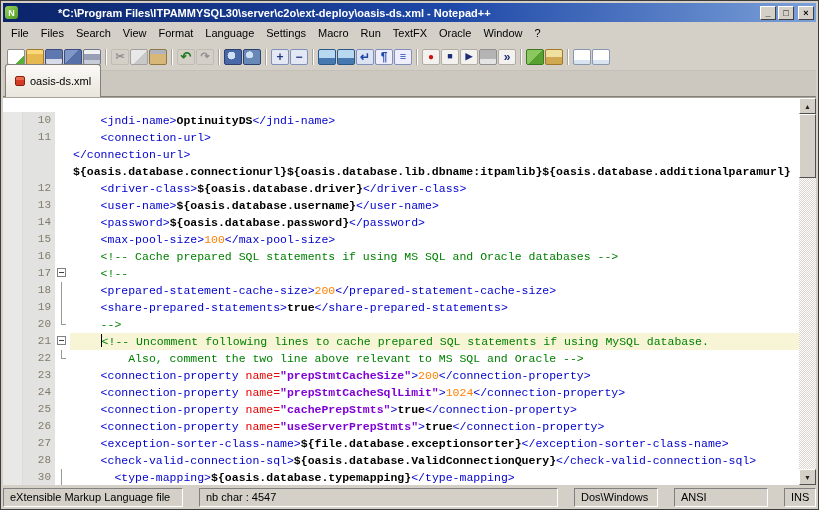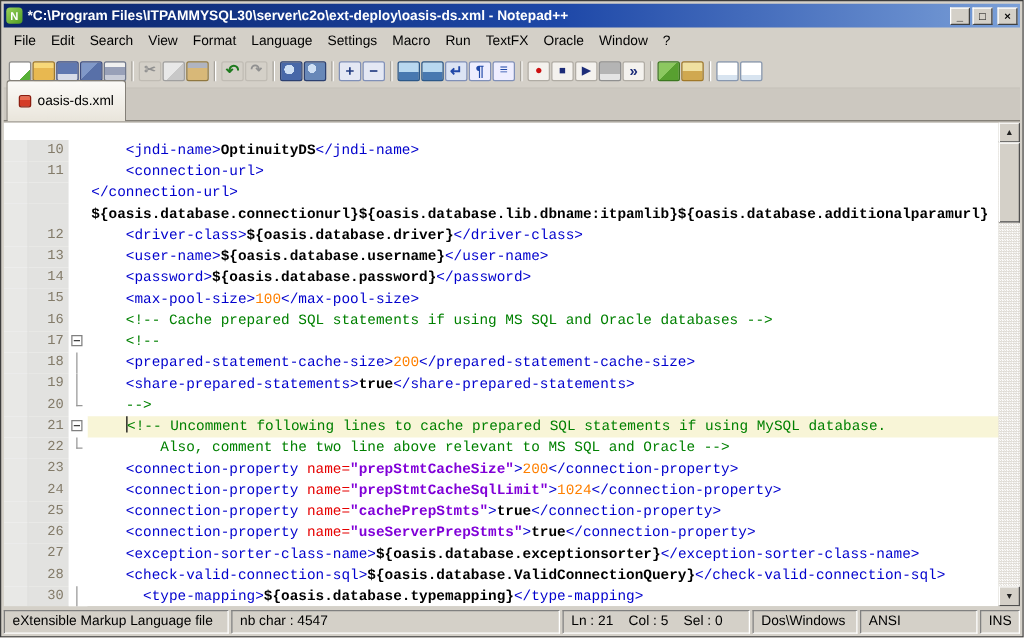--- a/index.html
+++ b/index.html
@@ -8,21 +8,21 @@
   .win { width: 819px; height: 510px; background: #d4d0c8; border: 1px solid #3c3c3c;
          padding: 2px; display: flex; flex-direction: column; }
 
   
   .titlebar { height: 19px; flex: 0 0 19px; display: flex; align-items: center; padding: 0 2px;
               background: linear-gradient(90deg, #0a246a 0%, #1e48a8 55%, #7ba0d8 100%); }
   .appicon { width: 13px; height: 13px; flex: 0 0 13px; margin-right: 4px; border-radius: 3px;
              background: linear-gradient(135deg,#9ad35b,#4f9c23); color:#fff; font-size: 9px;
              font-weight: bold; display:flex; align-items:center; justify-content:center; }
   .title-text { color: #fff; font-weight: bold; font-size: 11px; white-space: nowrap;
-                overflow: hidden; flex: 1 1 auto; }
+                overflow: hidden; flex: 1 1 auto; margin-left: 36px; }
   .winbtns { display: flex; gap: 2px; margin-left: 4px; }
   .wbtn { width: 16px; height: 14px; background: #d4d0c8; font-size: 9px; font-weight: bold;
           color:#000; display:flex; align-items:center; justify-content:center;
           border:1px solid; border-color:#fff #404040 #404040 #fff; }
   .wbtn.close { margin-left: 2px; }
 
   
   .menubar { height: 21px; flex: 0 0 21px; display: flex; align-items: center; font-size: 11px;
              color:#000; padding-left: 2px; }
   .menu-item { padding: 2px 6px; white-space: pre; }
@@ -102,21 +102,21 @@
             border-color: #fff #505050 #505050 #fff; font-size: 7px; color: #222;
             display: flex; align-items: center; justify-content: center; }
   .sb-track { flex: 1 1 auto; position: relative;
               background-image: conic-gradient(#fff 25%, #dad6ce 0 50%, #fff 0 75%, #dad6ce 0);
               background-size: 2px 2px; }
   .sb-thumb { position: absolute; top: 0; left: 0; right: 0; height: 64px; background: #d4d0c8;
               border: 1px solid; border-color: #fff #505050 #505050 #fff; }
 
   
   .statusbar { height: 22px; flex: 0 0 22px; display: flex; align-items: center; padding-top: 2px;
-               font-size: 11px; color: #000; }
+               font-size: 11px; color: #000; gap: 14px; }
   .sp { height: 19px; line-height: 17px; border: 1px solid; border-color: #808080 #fff #fff #808080;
         padding: 0 6px; margin-right: 2px; white-space: pre; overflow: hidden; }
   .sp-type  { flex: 0 0 180px; }
   .sp-chars { flex: 1 1 auto; }
   .sp-pos   { flex: 0 0 150px; }
   .sp-eol   { flex: 0 0 84px; }
   .sp-enc   { flex: 0 0 94px; }
   .sp-ins   { flex: 0 0 32px; margin-right: 0; }
 </style>
 </head>
@@ -129,21 +129,21 @@
     <span class="title-text">*C:\Program Files\ITPAMMYSQL30\server\c2o\ext-deploy\oasis-ds.xml - Notepad++</span>
     <span class="winbtns">
       <span class="wbtn">_</span>
       <span class="wbtn">□</span>
       <span class="wbtn close">×</span>
     </span>
   </div>
 
   <div class="menubar">
       <span class="menu-item">File</span>
-      <span class="menu-item">Edit</span>
+      <span class="menu-item">Files</span>
       <span class="menu-item">Search</span>
       <span class="menu-item">View</span>
       <span class="menu-item">Format</span>
       <span class="menu-item">Language</span>
       <span class="menu-item">Settings</span>
       <span class="menu-item">Macro</span>
       <span class="menu-item">Run</span>
       <span class="menu-item">TextFX</span>
       <span class="menu-item">Oracle</span>
       <span class="menu-item">Window</span>
@@ -322,21 +322,21 @@
           <div class="ed-row">
             <span class="gut-book"></span>
             <span class="gut-num">26</span>
             <span class="gut-fold"></span>
             <span class="code"><span class="sx-tag">    &lt;connection-property </span><span class="sx-attr">name=</span><span class="sx-str">"useServerPrepStmts"</span><span class="sx-tag">&gt;</span><span class="sx-val">true</span><span class="sx-tag">&lt;/connection-property&gt;</span></span>
           </div>
           <div class="ed-row">
             <span class="gut-book"></span>
             <span class="gut-num">27</span>
             <span class="gut-fold"></span>
-            <span class="code"><span class="sx-tag">    &lt;exception-sorter-class-name&gt;</span><span class="sx-val">${oasis.database.exceptionsorter}</span><span class="sx-tag">&lt;/exception-sorter-class-name&gt;</span></span>
+            <span class="code"><span class="sx-tag">    &lt;exception-sorter-class-name&gt;</span><span class="sx-val">${file.database.exceptionsorter}</span><span class="sx-tag">&lt;/exception-sorter-class-name&gt;</span></span>
           </div>
           <div class="ed-row">
             <span class="gut-book"></span>
             <span class="gut-num">28</span>
             <span class="gut-fold"></span>
             <span class="code"><span class="sx-tag">    &lt;check-valid-connection-sql&gt;</span><span class="sx-val">${oasis.database.ValidConnectionQuery}</span><span class="sx-tag">&lt;/check-valid-connection-sql&gt;</span></span>
           </div>
           <div class="ed-row">
             <span class="gut-book"></span>
             <span class="gut-num">30</span>
@@ -352,19 +352,18 @@
       <div class="sb-track">
         <div class="sb-thumb"></div>
       </div>
       <div class="sb-btn">▼</div>
     </div>
   </div>
 
   <div class="statusbar">
     <span class="sp sp-type">eXtensible Markup Language file</span>
     <span class="sp sp-chars">nb char : 4547</span>
-    <span class="sp sp-pos">Ln : 21    Col : 5    Sel : 0</span>
     <span class="sp sp-eol">Dos\Windows</span>
     <span class="sp sp-enc">ANSI</span>
     <span class="sp sp-ins">INS</span>
   </div>
 
 </div>
 
 </body></html>

